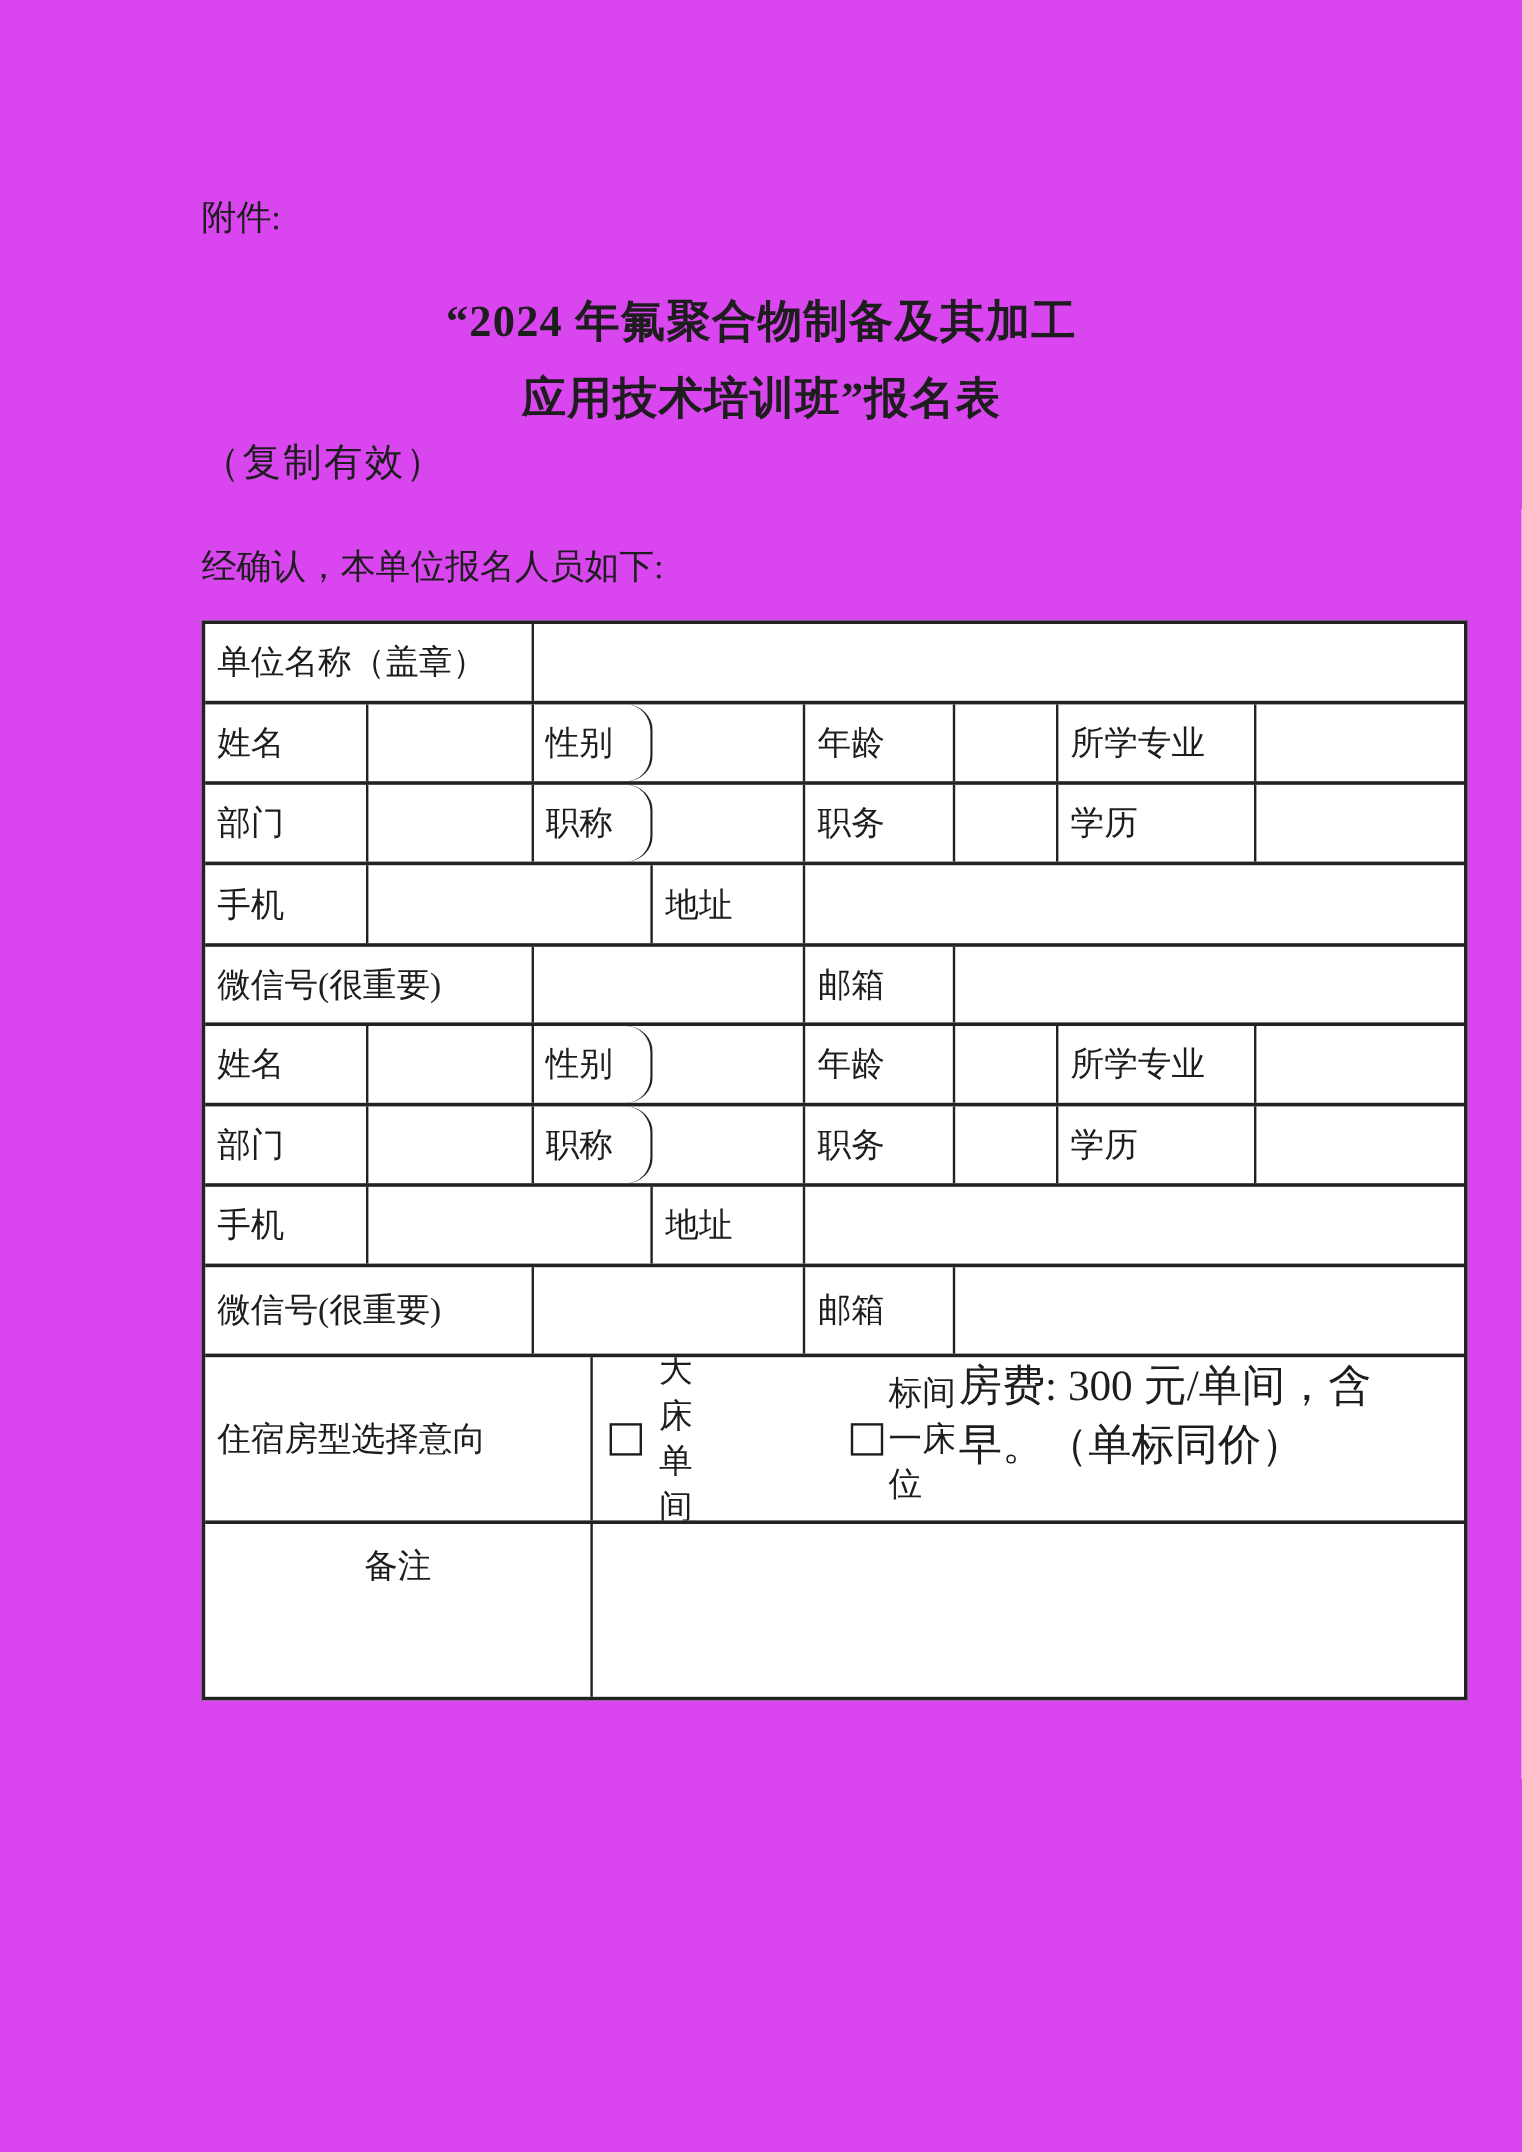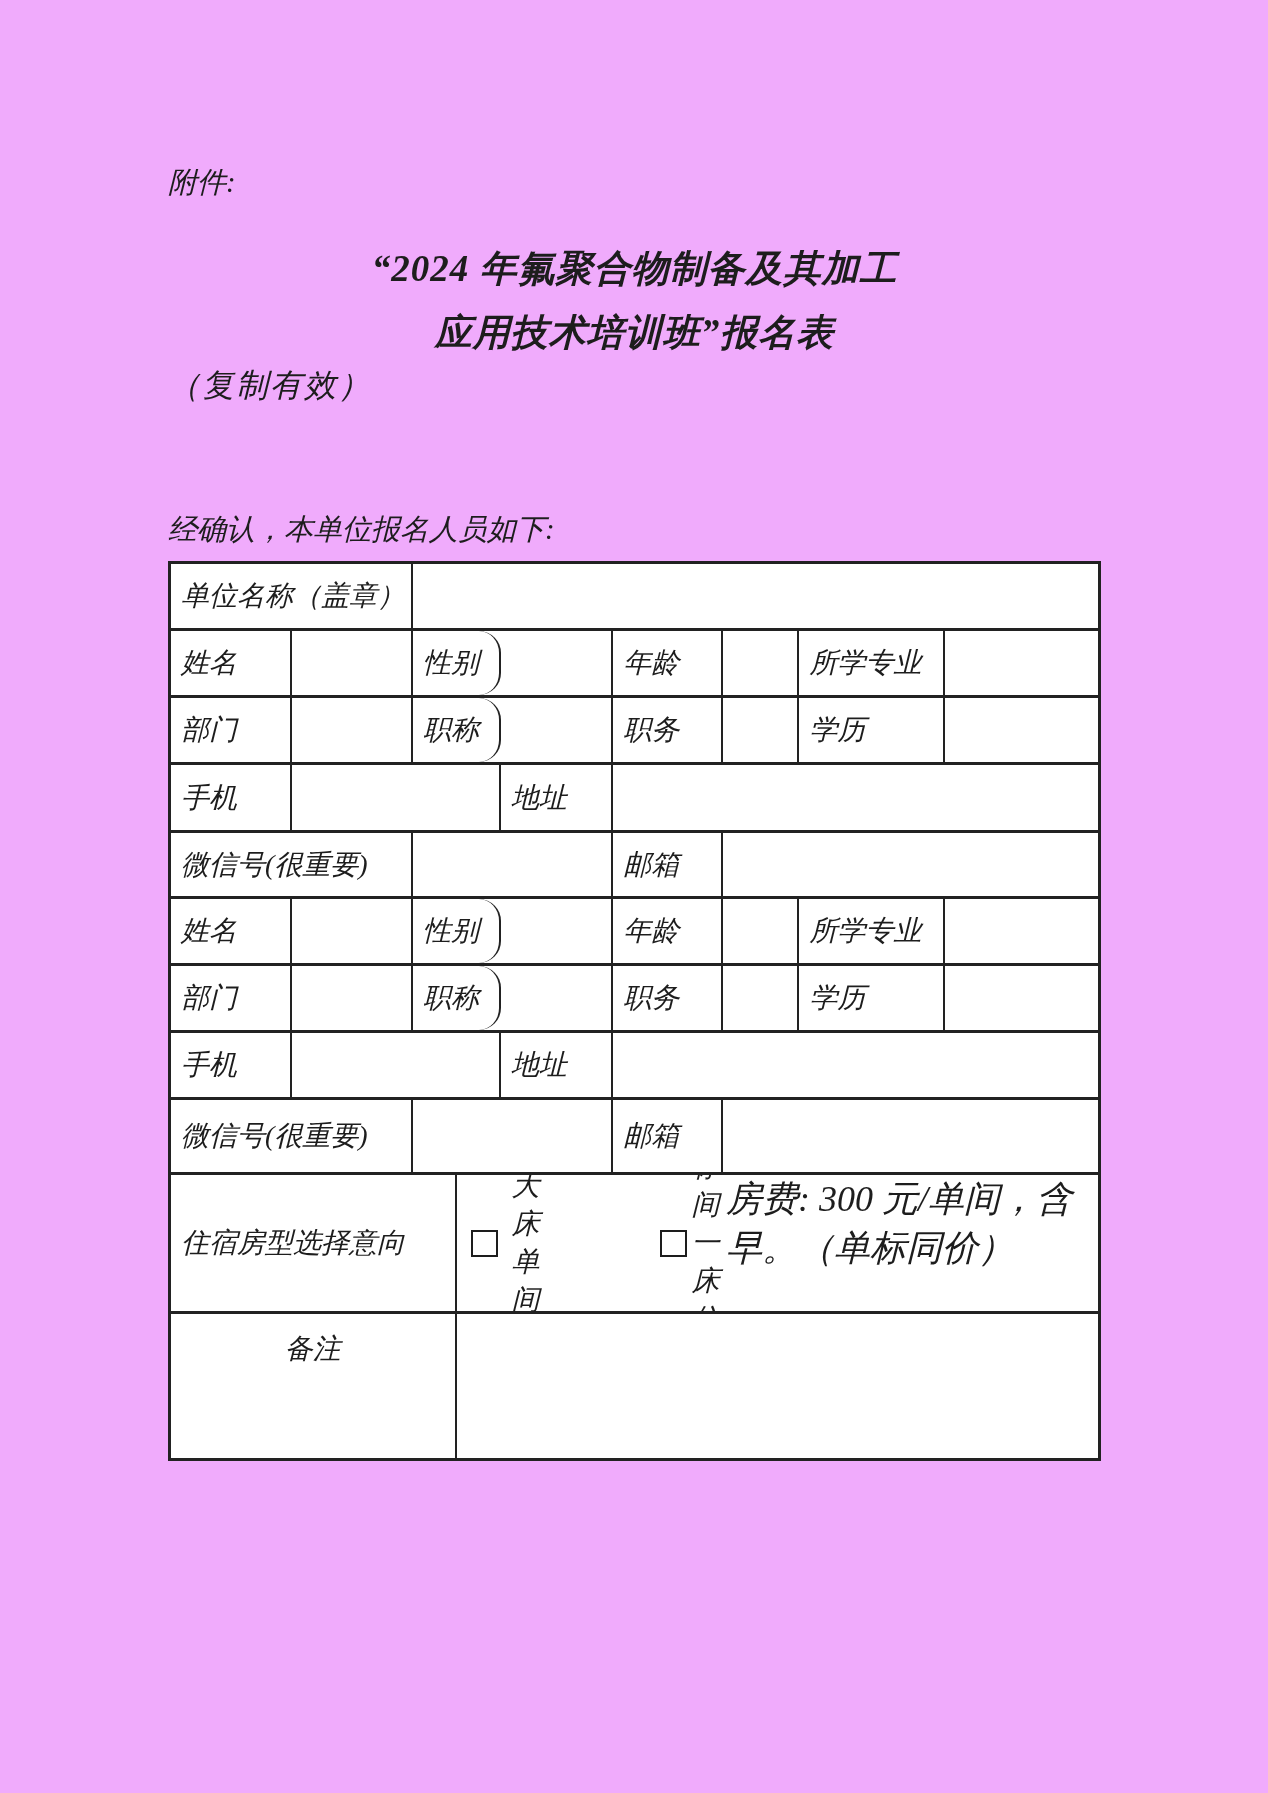--- a/index.html
+++ b/index.html
@@ -2,25 +2,24 @@
 <html><head>
 <meta charset="utf-8">
 <style>
   * { margin: 0; padding: 0; box-sizing: border-box; }
   html, body { background: #e8e8e8; }
   .page {
     position: relative;
     width: 1268px;
     height: 1793px;
     margin: 0 auto;
-    background: #f0abfc;
+    background: #d946ef;
     font-family: "Liberation Serif", "DejaVu Serif", serif;
     color: #1d1d1d;
     overflow: hidden;
-    font-style: italic;
   }
   .content {
     padding-top: 165px;
     margin-left: 168px;
     width: 933px;
   }
   .attachment {
     font-size: 29px;
     line-height: 34px;
   }
@@ -32,28 +31,28 @@
     line-height: 64px;
     letter-spacing: 1px;
   }
   .subtitle {
     text-align: left;
     font-size: 32px;
     line-height: 40px;
     letter-spacing: 2px;
   }
   .intro {
-    margin-top: 106px;
+    margin-top: 50px;
     font-size: 29px;
     line-height: 36px;
   }
   
   .reg-table {
-    margin-top: 14px;
-    width: 933px;
+    margin-top: 26px;
+    width: 1055px;
     border: 3px solid #222222;
     background: #ffffff;
   }
   .t-row {
     display: flex;
     width: 100%;
     border-bottom: 3px solid #222222;
   }
   .t-row:last-child { border-bottom: none; }
   .cell {

